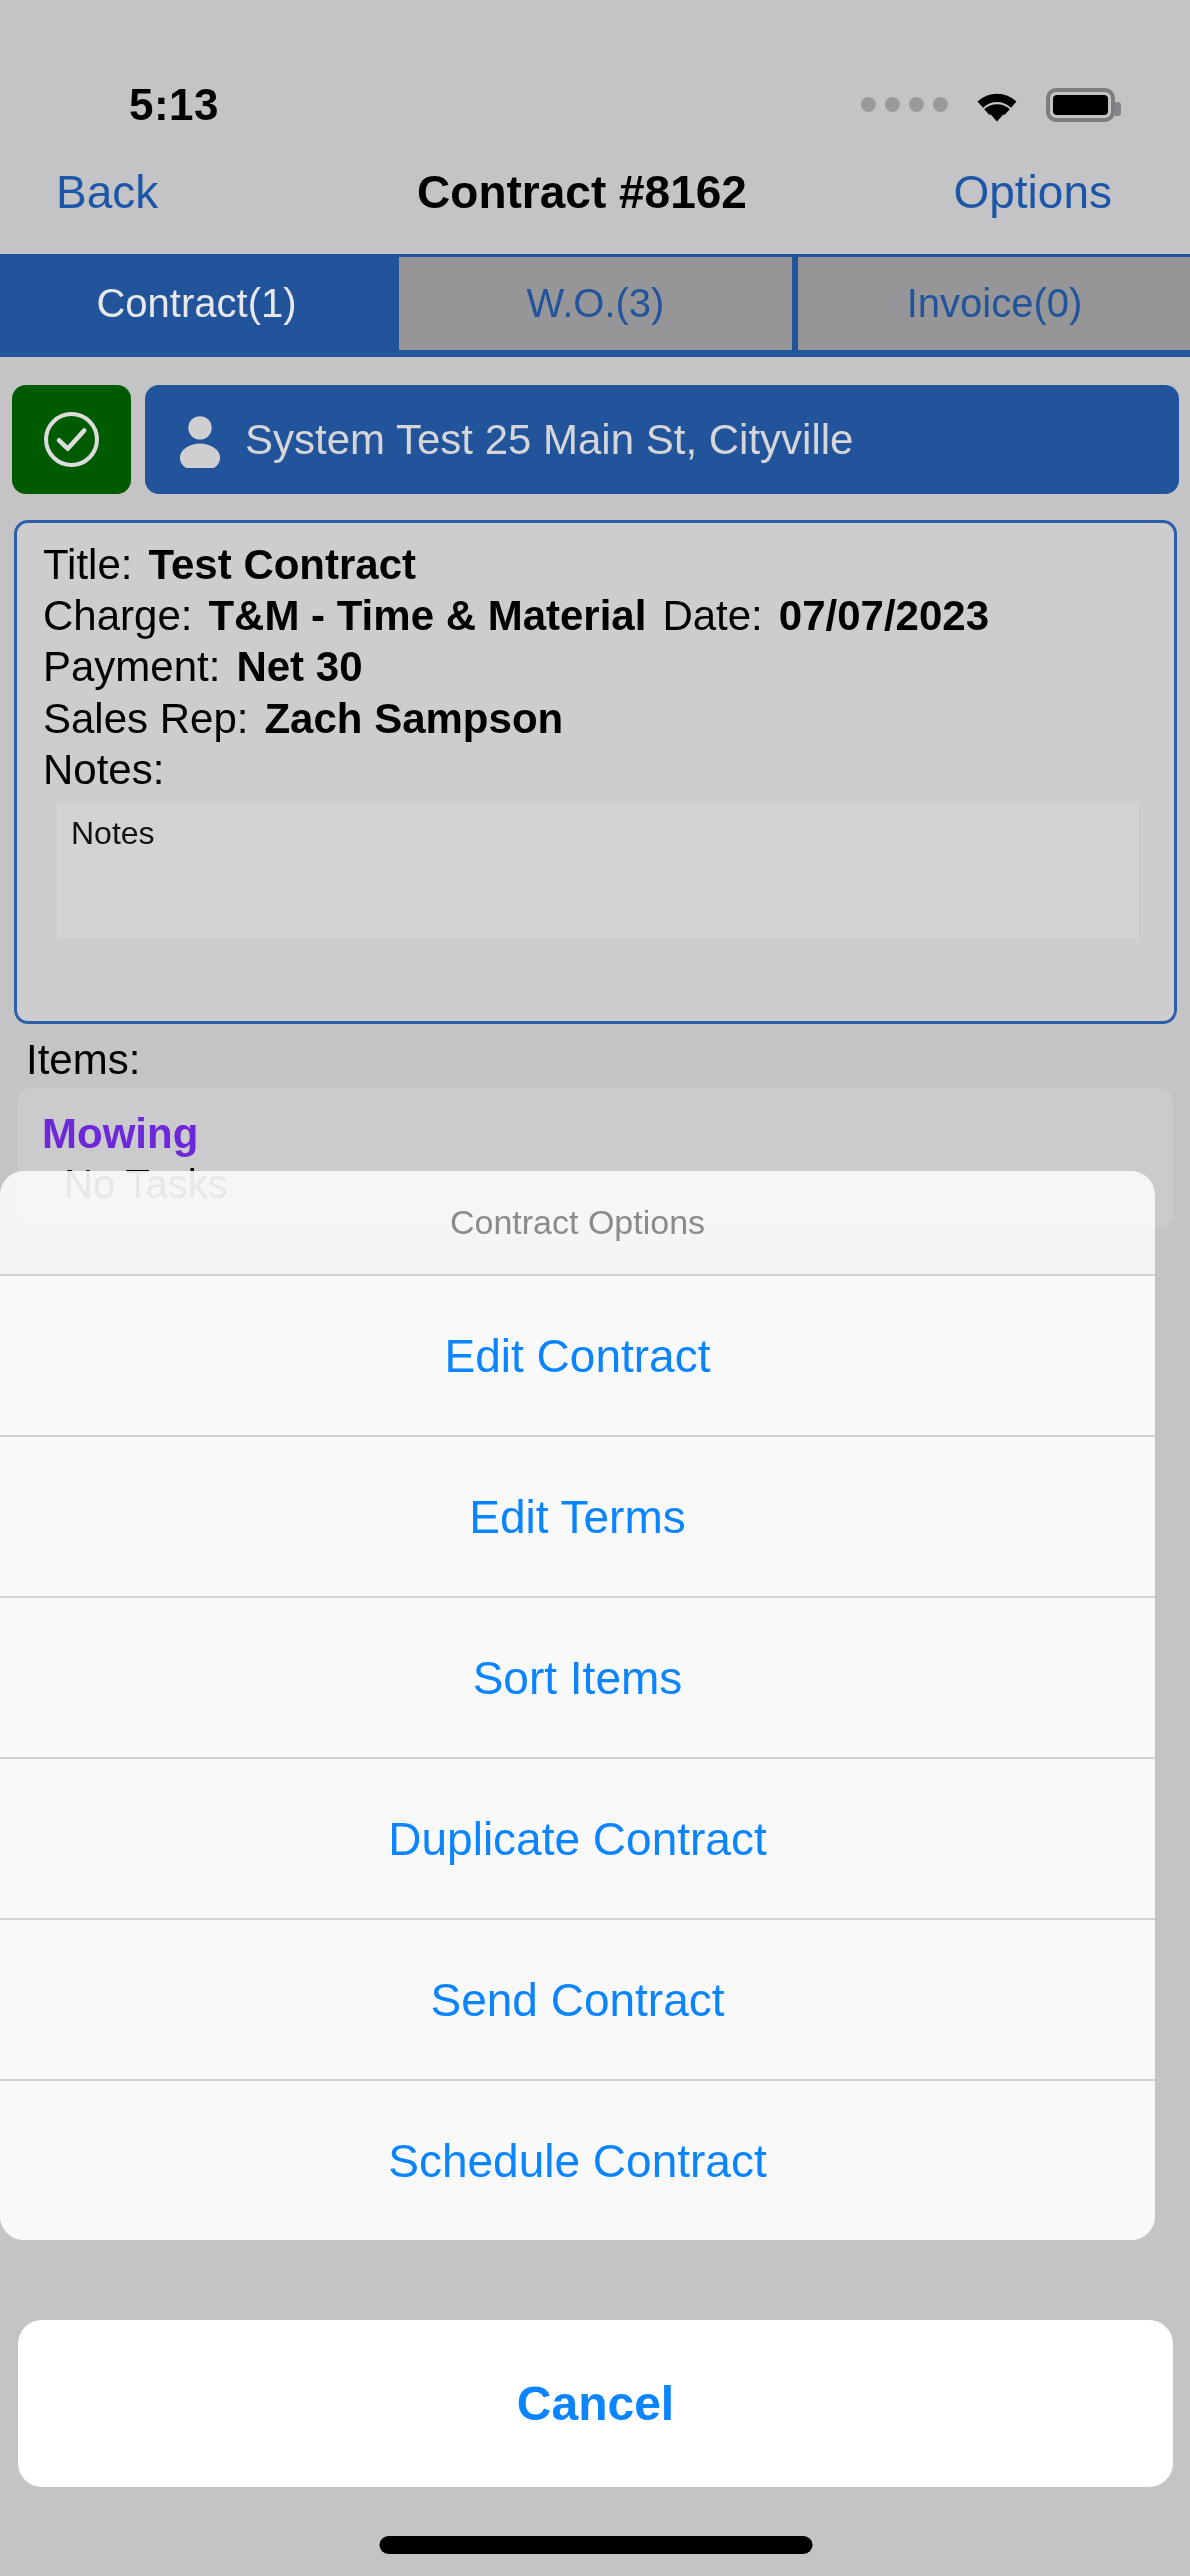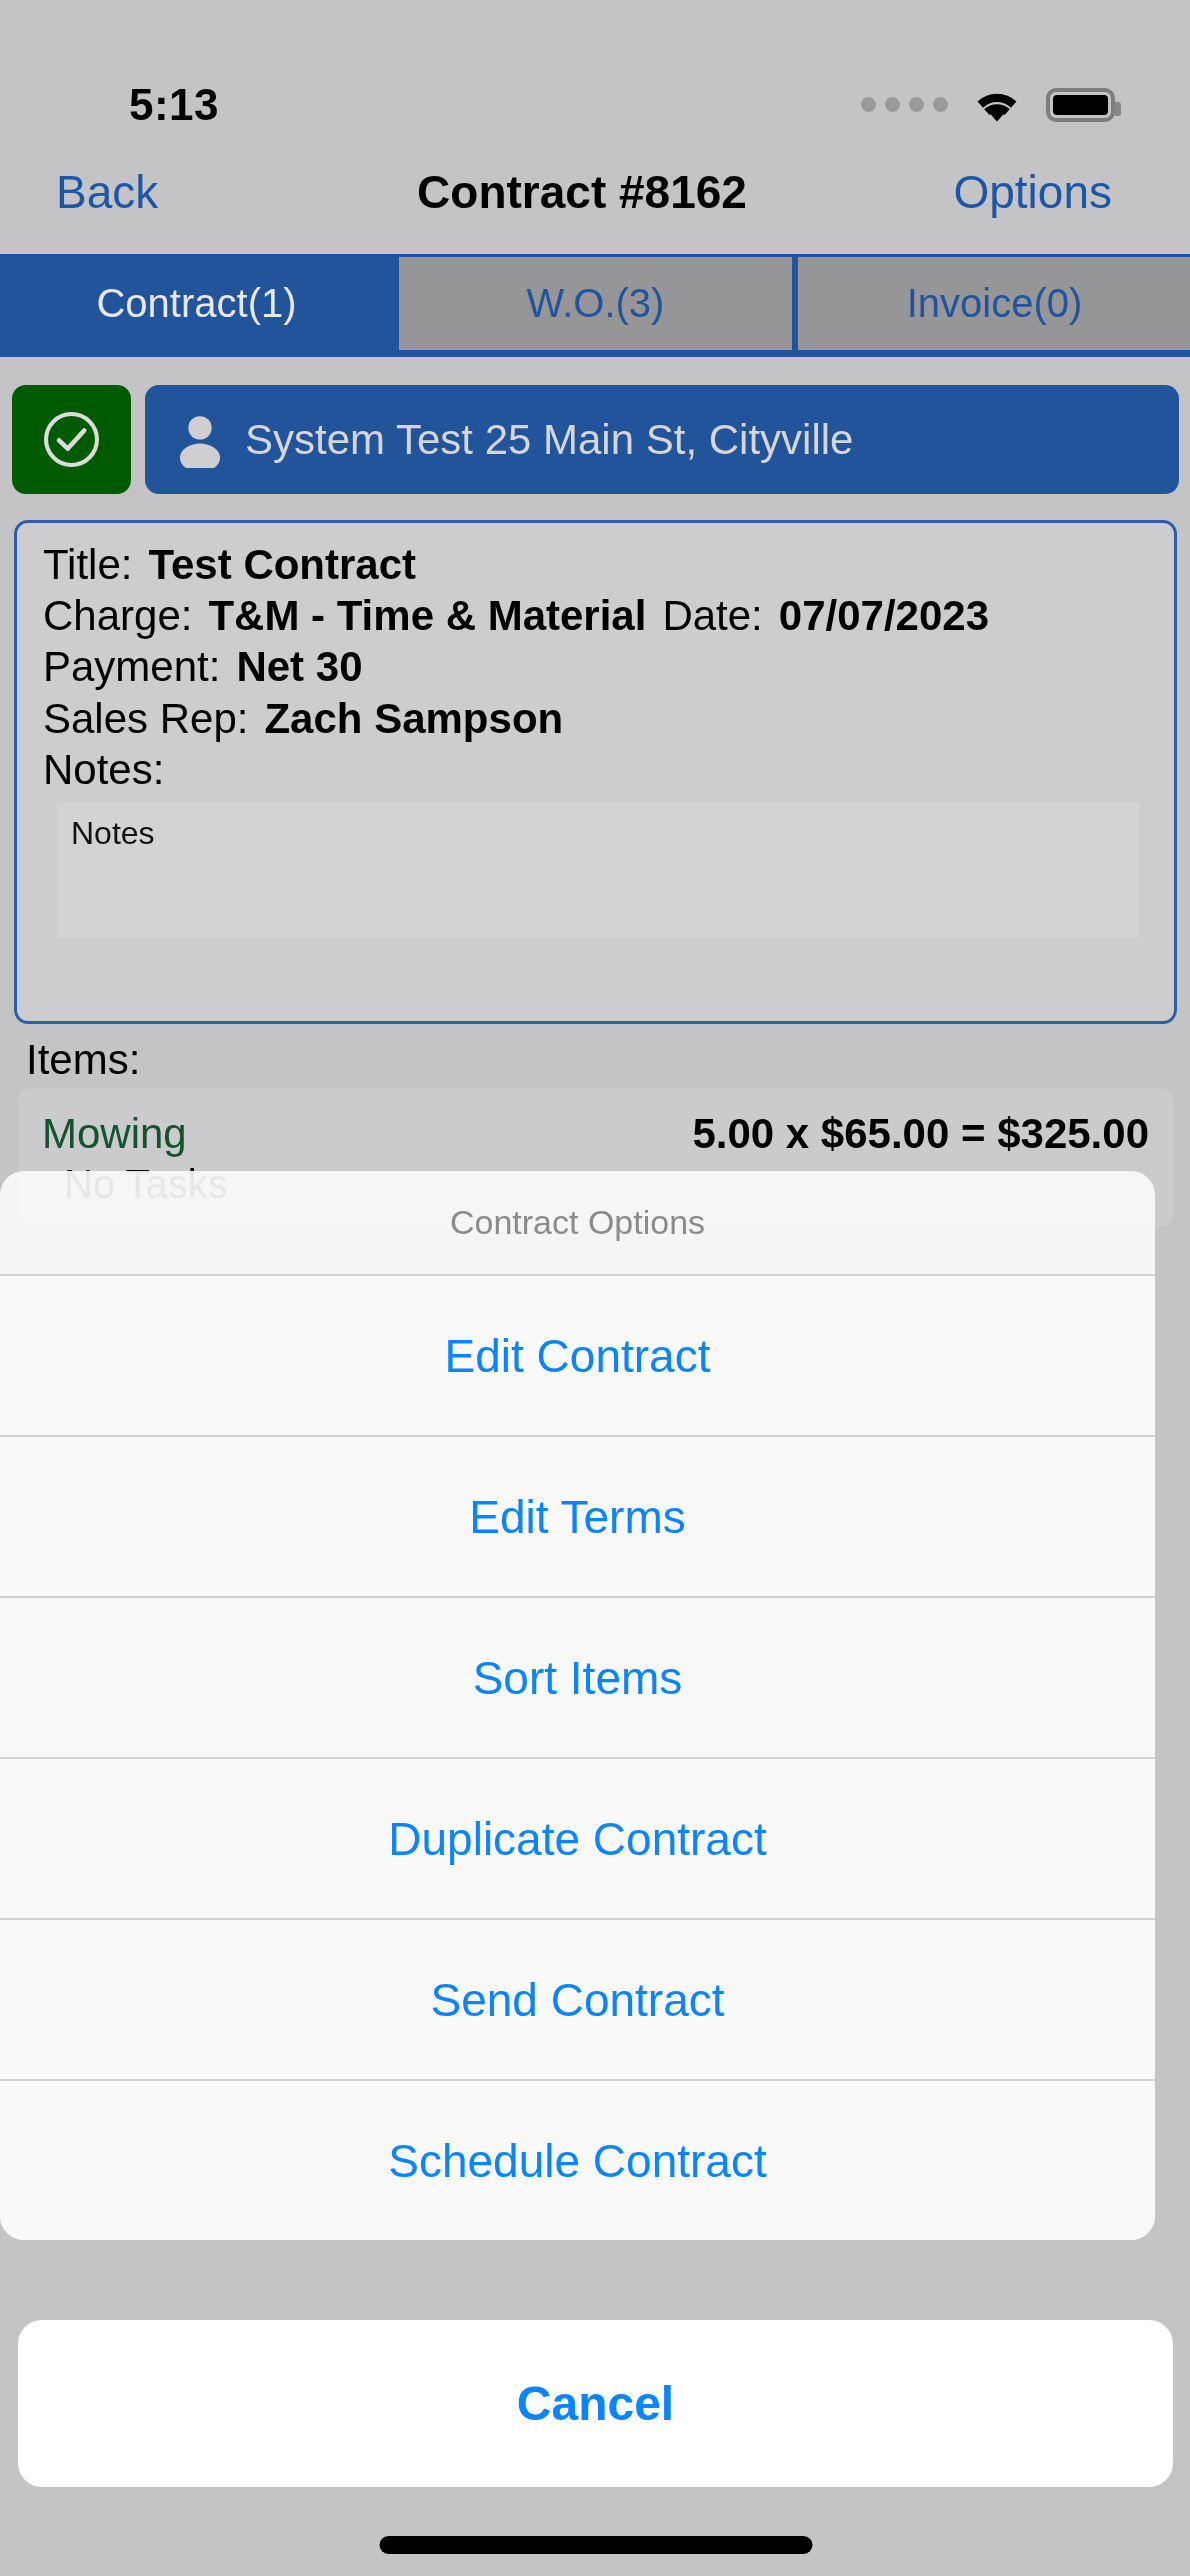--- a/index.html
+++ b/index.html
@@ -218,21 +218,21 @@
     background: #cbcbcd;
     border-radius: 14px;
     box-sizing: border-box;
     padding: 22px 24px 0 24px;
   }
   .item-row {
     display: flex;
     justify-content: space-between;
     align-items: baseline;
   }
-  .item-name { font-size: 42px; font-weight: normal; color: #14532d; }
+  .item-name { font-size: 42px; font-weight: bold; color: #6d28d9; }
   .item-calc { font-size: 42px; font-weight: bold; color: #000; }
   .item-tasks {
     font-size: 40px;
     color: #000;
     margin-top: 4px;
     margin-left: 22px;
   }
 
   
   .action-sheet {
@@ -365,21 +365,20 @@
   <div class="notes-label">Notes:</div>
   <div class="notes-box">
     <div class="notes-placeholder">Notes</div>
   </div>
 </div>
 
 <div class="items-label">Items:</div>
 <div class="items-card">
   <div class="item-row">
     <div class="item-name">Mowing</div>
-    <div class="item-calc">5.00 x $65.00 = $325.00</div>
   </div>
   <div class="item-tasks">No Tasks</div>
 </div>
 
 <div class="action-sheet">
   <div class="sheet-group">
     <div class="sheet-title">Contract Options</div>
     <div class="sheet-item">Edit Contract</div>
     <div class="sheet-item">Edit Terms</div>
     <div class="sheet-item">Sort Items</div>

